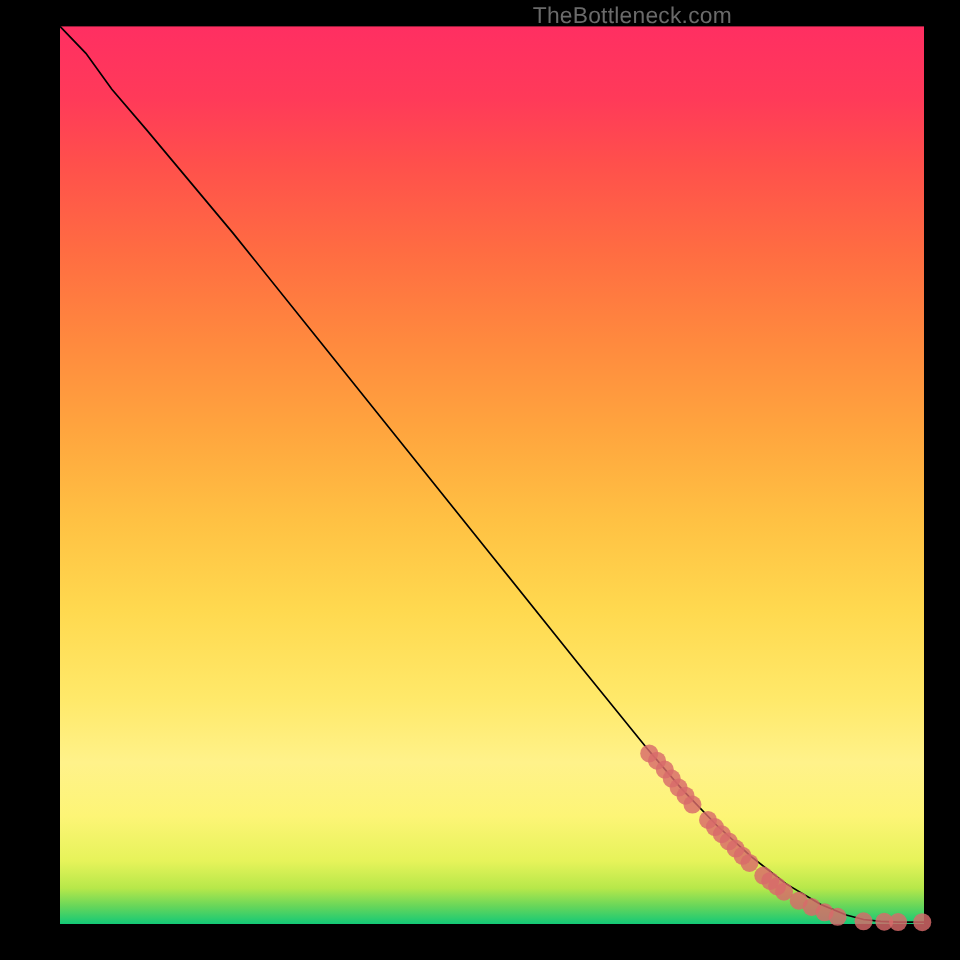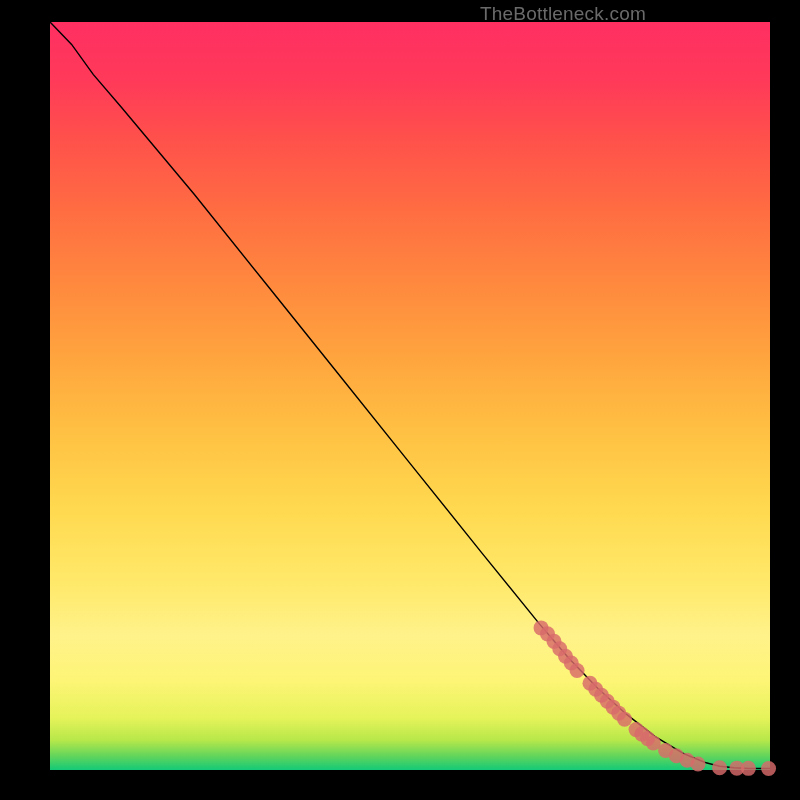--- a/index.html
+++ b/index.html
@@ -11,21 +11,20 @@
     background: #000;
     font-family: Arial, Helvetica, sans-serif;
   }
   .frame {
     position: absolute;
     top: 0;
     left: 0;
     width: 640px;
     height: 800px;
     background: #000;
-    padding-left: 36px;
   }
   .plot {
     position: absolute;
     left: 50px;
     top: 22px;
     width: 720px;
     height: 748px;
     
     background: linear-gradient(
       to top,

